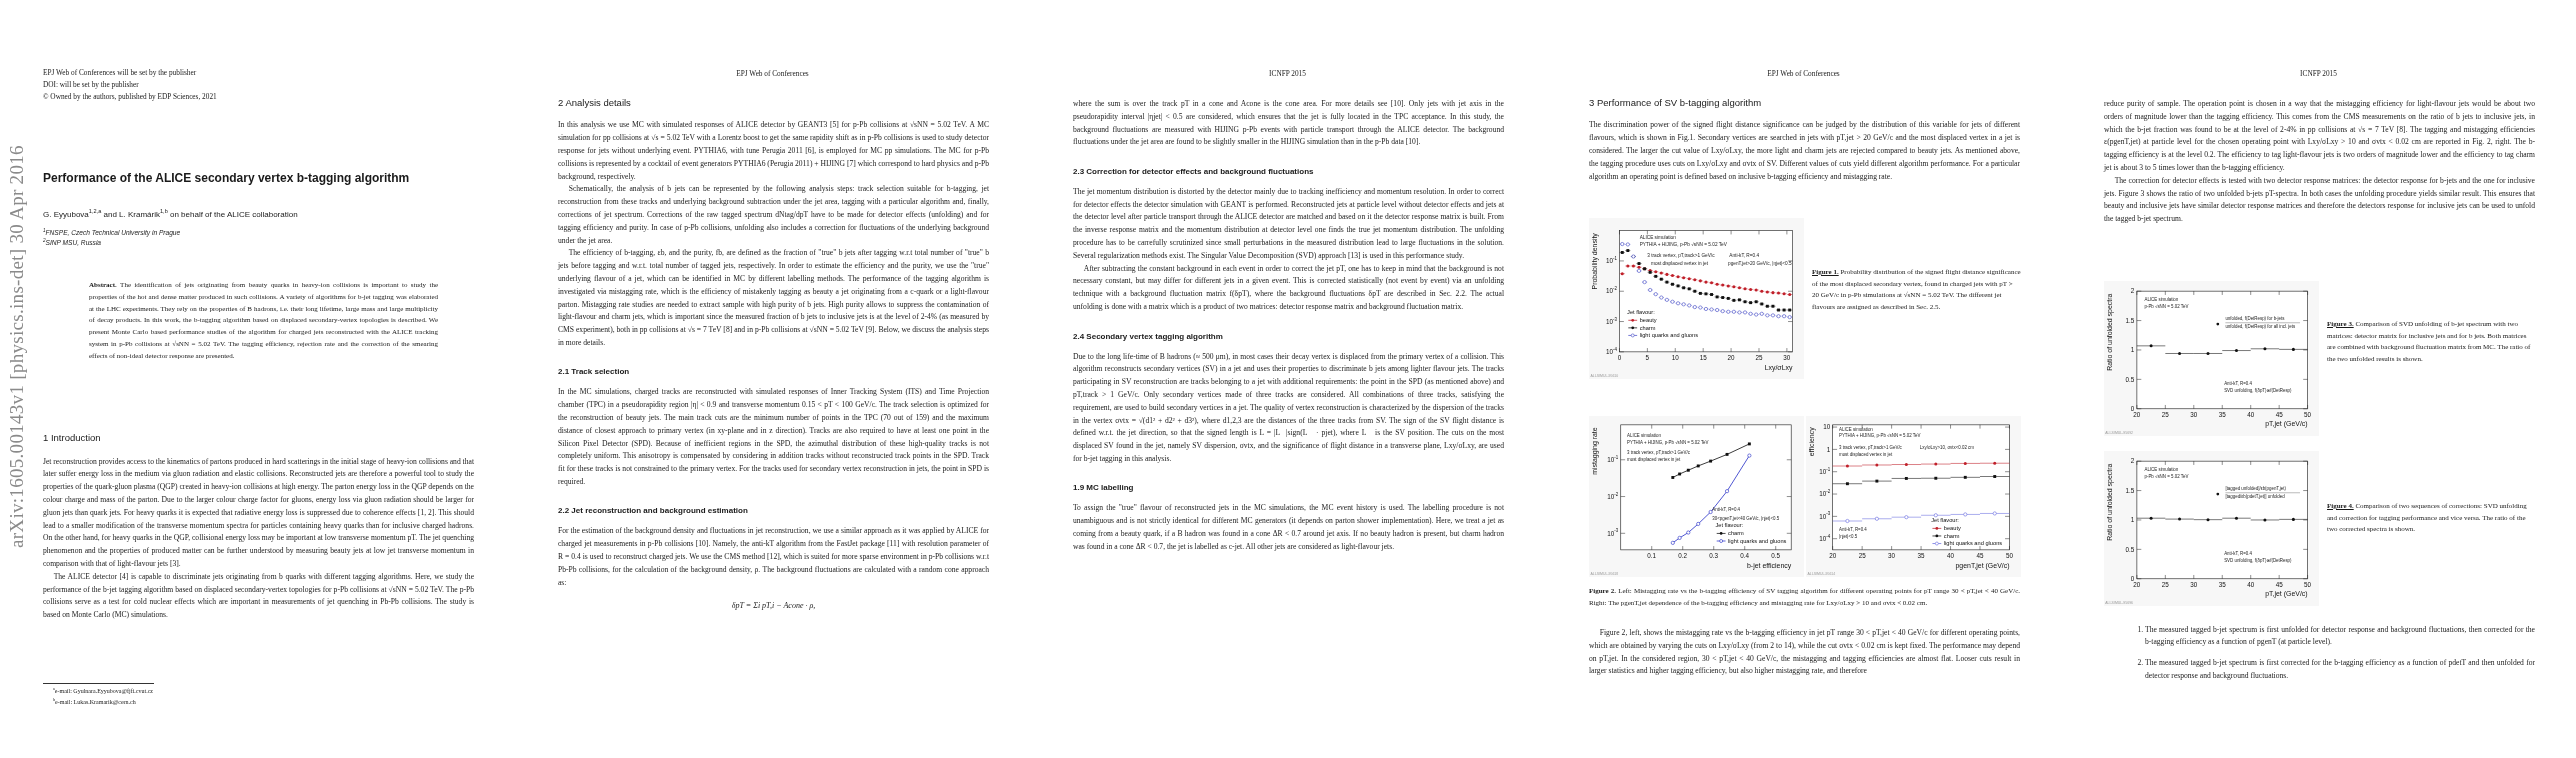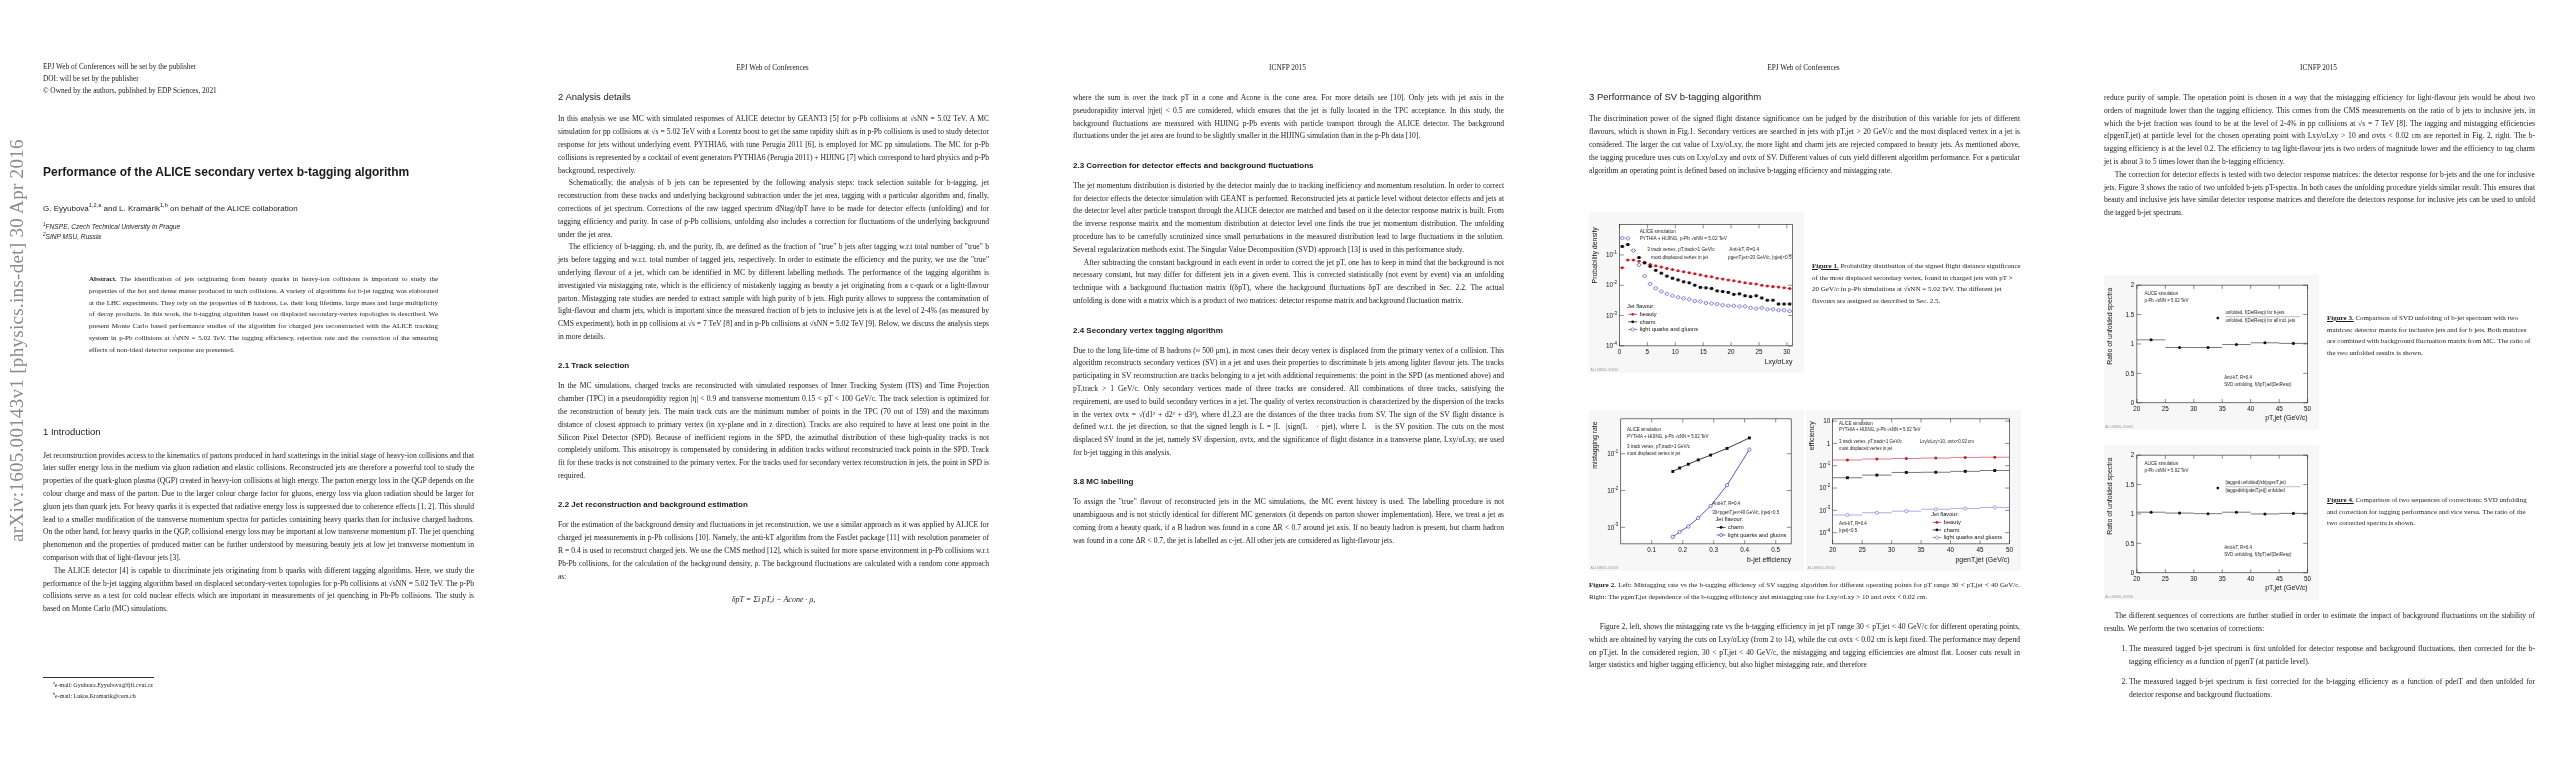--- a/index.html
+++ b/index.html
@@ -1,18 +1,18 @@
 <!DOCTYPE html>
 <html style="font-size:10px"><head>
 <meta charset="utf-8">
 <style>
   html, body { margin:0; padding:0; background:#ffffff; }
   body { width:2576px; height:759px; position:relative; overflow:hidden;
          font-family:"Liberation Serif", serif; color:#1a1a1a; }
-  .page { position:absolute; top:2px; width:515px; height:630px; background:#fff; }
+  .page { position:absolute; top:8px; width:515px; height:630px; background:#fff; }
   .p1{left:0}.p2{left:515px}.p3{left:1030px}.p4{left:1546px}.p5{left:2061px}
   .content { position:absolute; left:43px; width:431px; }
   .runhead { position:absolute; top:61px; left:0; width:515px; text-align:center;
              font-size:7.3px; }
   .pubinfo { position:absolute; top:59px; left:43px; font-size:7.3px; line-height:12px; }
   .arxiv { position:absolute; left:6.3px; top:540px; transform:rotate(-90deg);
            transform-origin:left top; font-size:19px; color:#8a8a8a; white-space:nowrap;
            letter-spacing:0.3px; }
   .title { position:absolute; top:163px; left:43px; font-family:"Liberation Sans",sans-serif;
            font-weight:bold; font-size:12px; }
@@ -29,21 +29,21 @@
   .para { font-size:7.6px; line-height:12.8px; text-align:justify; margin:0; }
   .indent { text-indent:10.7px; }
   .footrule { position:absolute; width:111px; border-top:0.6px solid #333; }
   .footnote { position:absolute; font-size:6px; line-height:10.7px; }
   .eq { text-align:center; font-style:italic; font-size:8px; }
   .figbox { position:absolute; background:#f7f7f7; }
   .figcap { position:absolute; font-size:7px; line-height:11.7px; text-align:left; }
   .figcap b { font-weight:bold;text-decoration:underline; }
   svg text { font-family:"Liberation Sans",sans-serif; }
   ol.scen { margin:0; padding-left:25px; font-size:7.6px; line-height:12.8px; text-align:justify; }
-  ol.scen li { margin-bottom:7.6px; }
+  ol.scen li { margin-bottom:7.6px;margin-left:16px; }
 </style>
 </head>
 <body>
 
 <div class="page p1">
   <div class="pubinfo">
     <div>EPJ Web of Conferences will be set by the publisher</div>
     <div>DOI: will be set by the publisher</div>
     <div>© Owned by the authors, published by EDP Sciences, 2021</div>
   </div>
@@ -89,21 +89,21 @@
 
 <div class="page p3">
   <div class="runhead">ICNFP 2015</div>
   <div class="content" style="top:90px">
     <p class="para">where the sum is over the track pT in a cone and Acone is the cone area. For more details see [10]. Only jets with jet axis in the pseudorapidity interval |ηjet| &lt; 0.5 are considered, which ensures that the jet is fully located in the TPC acceptance. In this study, the background fluctuations are measured with HIJING p-Pb events with particle transport through the ALICE detector. The background fluctuations under the jet area are found to be slightly smaller in the HIJING simulation than in the p-Pb data [10].</p>
     <h3 class="sub" style="margin-top:17.7px">2.3  Correction for detector effects and background fluctuations</h3>
     <p class="para" style="margin-top:10px">The jet momentum distribution is distorted by the detector mainly due to tracking inefficiency and momentum resolution. In order to correct for detector effects the detector simulation with GEANT is performed. Reconstructed jets at particle level without detector effects and jets at the detector level after particle transport through the ALICE detector are matched and based on it the detector response matrix is built. From the inverse response matrix and the momentum distribution at detector level one finds the true jet momentum distribution. The unfolding procedure has to be carrefully scrutinized since small perturbations in the measured distribution lead to large fluctuations in the solution. Several regularization methods exist. The Singular Value Decomposition (SVD) approach [13] is used in this performance study.</p>
     <p class="para indent">After subtracting the constant background in each event in order to correct the jet pT, one has to keep in mind that the background is not necessary constant, but may differ for different jets in a given event. This is corrected statistically (not event by event) via an unfolding technique with a background fluctuation matrix f(δpT), where the background fluctuations δpT are described in Sec. 2.2. The actual unfolding is done with a matrix which is a product of two matrices: detector response matrix and background fluctuation matrix.</p>
     <h3 class="sub" style="margin-top:17.7px">2.4  Secondary vertex tagging algorithm</h3>
     <p class="para" style="margin-top:10px">Due to the long life-time of B hadrons (≈ 500 μm), in most cases their decay vertex is displaced from the primary vertex of a collision. This algorithm reconstructs secondary vertices (SV) in a jet and uses their properties to discriminate b jets among lighter flavour jets. The tracks participating in SV reconstruction are tracks belonging to a jet with additional requirements: the point in the SPD (as mentioned above) and pT,track &gt; 1 GeV/c. Only secondary vertices made of three tracks are considered. All combinations of three tracks, satisfying the requirement, are used to build secondary vertices in a jet. The quality of vertex reconstruction is characterized by the dispersion of the tracks in the vertex σvtx = √(d1² + d2² + d3²), where d1,2,3 are the distances of the three tracks from SV. The sign of the SV flight distance is defined w.r.t. the jet direction, so that the signed length is L = |L⃗|sign(L⃗ · pjet), where L⃗ is the SV position. The cuts on the most displaced SV found in the jet, namely SV dispersion, σvtx, and the significance of flight distance in a transverse plane, Lxy/σLxy, are used for b-jet tagging in this analysis.</p>
-    <h3 class="sub" style="margin-top:17.7px">3.8  MC labelling</h3>
+    <h3 class="sub" style="margin-top:17.7px">1.9  MC labelling</h3>
     <p class="para" style="margin-top:10px">To assign the "true" flavour of reconstructed jets in the MC simulations, the MC event history is used. The labelling procedure is not unambiguous and is not strictly identical for different MC generators (it depends on parton shower implementation). Here, we treat a jet as coming from a beauty quark, if a B hadron was found in a cone ΔR &lt; 0.7 around jet axis. If no beauty hadron is present, but charm hadron was found in a cone ΔR &lt; 0.7, the jet is labelled as c-jet. All other jets are considered as light-flavour jets.</p>
   </div>
 </div>
 
 <div class="page p4">
   <div class="runhead">EPJ Web of Conferences</div>
   <div class="content" style="top:89px">
     <h2 class="sec">3  Performance of SV b-tagging algorithm</h2>
     <p class="para" style="margin-top:11.4px">The discrimination power of the signed flight distance significance can be judged by the distribution of this variable for jets of different flavours, which is shown in Fig.1. Secondary vertices are searched in jets with pT,jet &gt; 20 GeV/c and the most displaced vertex in a jet is considered. The larger the cut value of Lxy/σLxy, the more light and charm jets are rejected compared to beauty jets. As mentioned above, the tagging procedure uses cuts on Lxy/σLxy and σvtx of SV. Different values of cuts yield different algorithm performance. For a particular algorithm an operating point is defined based on inclusive b-tagging efficiency and mistagging rate.</p>
   </div>
@@ -686,20 +686,19 @@
         <text x="192" y="75" font-size="7" fill="#222">[tagged/εb(pdetT,jet)] unfolded</text>
         <text x="2" y="242" font-size="5.5" fill="#999" font-family="Liberation Mono, monospace">ALI-SIMUL-95696</text>
       </svg>
   </div>
   <div class="figcap" style="left:266px;top:493px;width:209px">
     <b>Figure 4.</b>
     <span>Comparison of two sequences of corrections: SVD unfolding and correction for tagging performance and vice versa. The ratio of the two corrected spectra is shown.</span>
   </div>
 
   <div class="content" style="top:608px">
-    <p class="para indent">The different sequences of corrections are further studied in order to estimate the impact of background fluctuations on the stability of results. We perform the two scenarios of corrections:</p>
     <ol class="scen" style="margin-top:7.6px">
       <li>The measured tagged b-jet spectrum is first unfolded for detector response and background fluctuations, then corrected for the b-tagging efficiency as a function of pgenT (at particle level).</li>
       <li>The measured tagged b-jet spectrum is first corrected for the b-tagging efficiency as a function of pdetT and then unfolded for detector response and background fluctuations.</li>
     </ol>
   </div>
 </div>
 
 
 </body></html>

